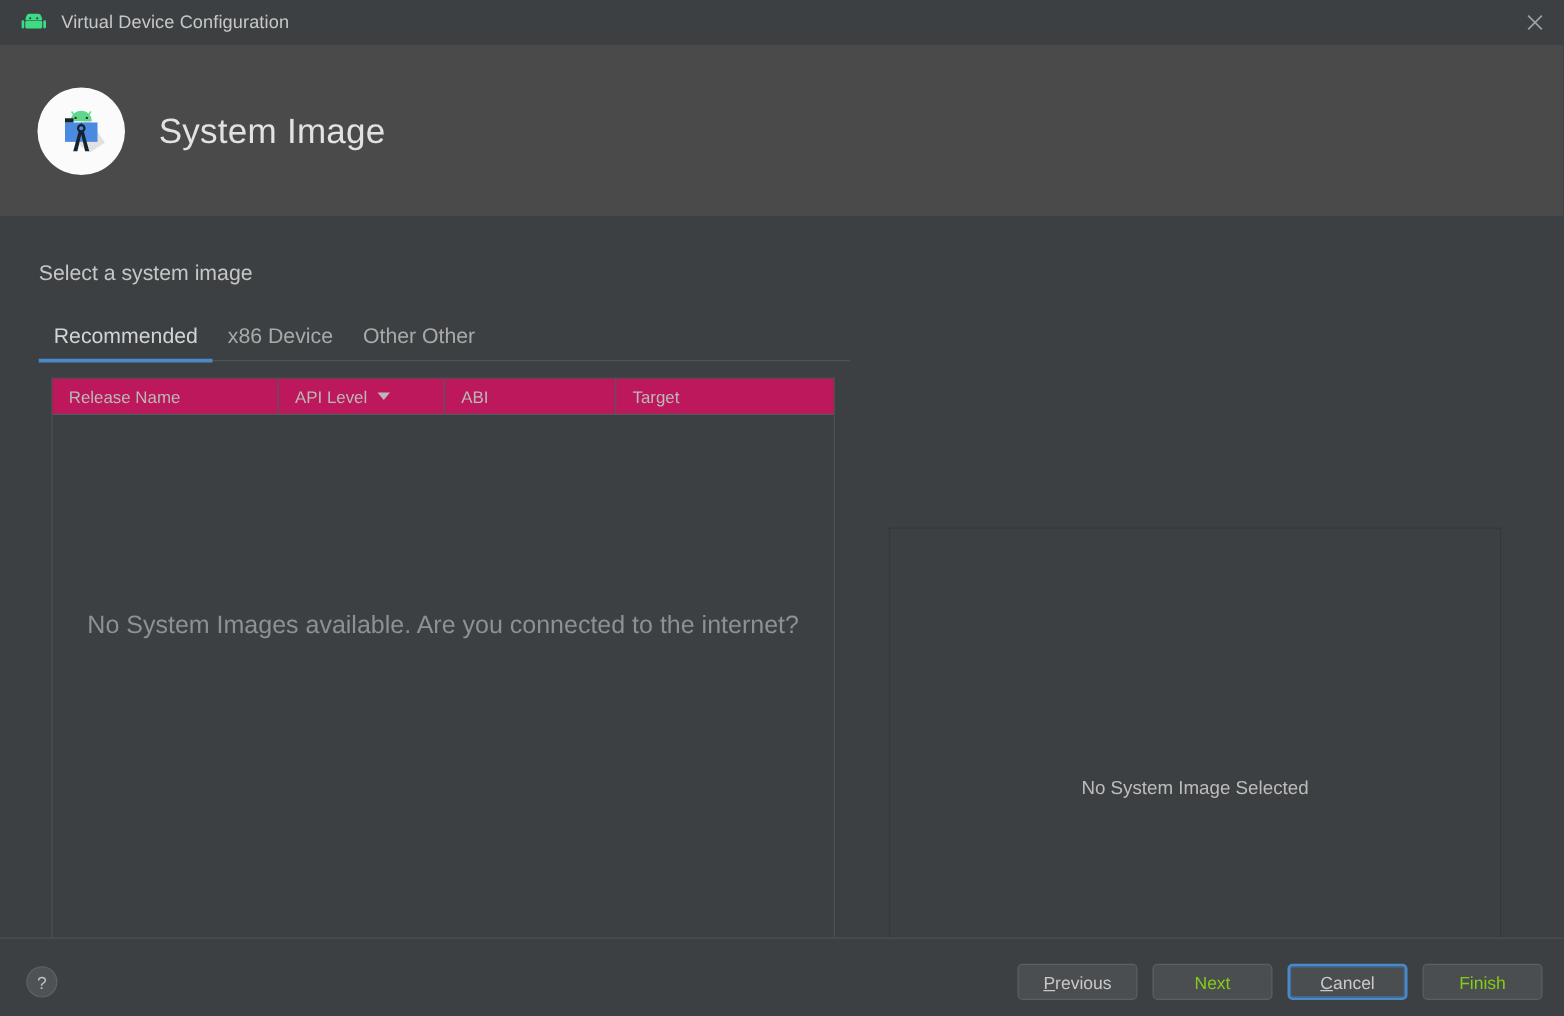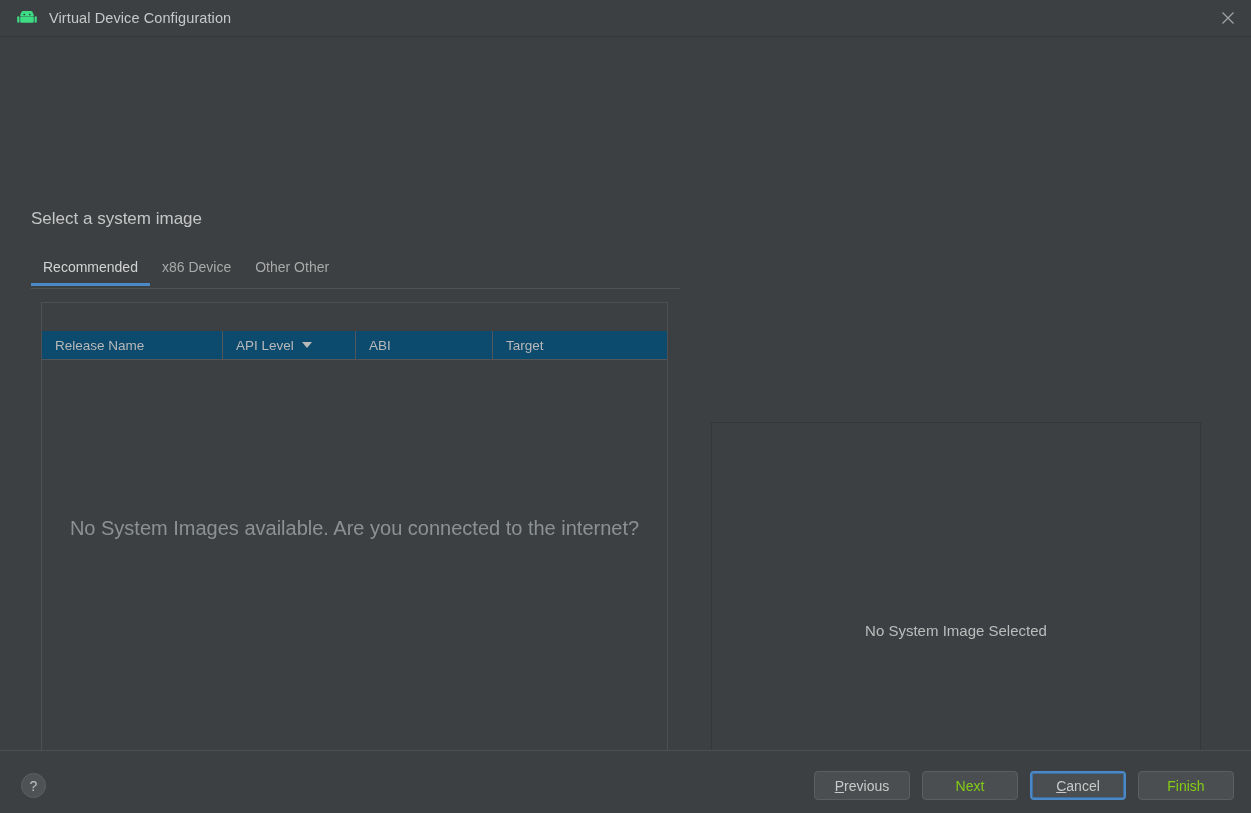--- a/index.html
+++ b/index.html
@@ -120,21 +120,21 @@
     left: 31px; top: 82px;
     width: 649px;
     height: 33px;
     border-bottom: 1px solid #4f5355;
     display: flex;
     align-items: flex-start;
   }
   .tab {
     position: relative;
     padding: 4px 12px 10px 12px;
-    font-size: 14px;
+    font-size: 17px;
     color: #a9a9a9;
     cursor: pointer;
     white-space: nowrap;
   }
   .tab.active { color: #d3d3d3; }
   .tab.active::after {
     content: "";
     position: absolute;
     left: 0; right: 0; bottom: -1px;
     height: 3px;
@@ -147,24 +147,23 @@
     left: 41px; top: 129px;
     width: 627px;
     height: 481px;
     border: 1px solid #4c5052;
     background: #3c4042;
     box-sizing: border-box;
   }
   .table-head {
     display: flex;
     height: 29px;
-    background: #0c4a6e;
+    background: #be185d;
     border-bottom: 1px solid #53575a;
     box-sizing: border-box;
-    margin-top: 28px;
   }
   .th {
     display: flex;
     align-items: center;
     font-size: 13.5px;
     color: #b9b9b9;
     padding-left: 13px;
     box-sizing: border-box;
     border-right: 1px solid #53575a;
     height: 100%;
@@ -299,20 +298,43 @@
     </div>
     <div class="titlebar-title">Virtual Device Configuration</div>
     <div class="titlebar-close">
       <svg width="14" height="14" viewBox="0 0 14 14">
         <line x1="1.5" y1="1.5" x2="12.5" y2="12.5" stroke="#c2c2c2" stroke-width="1.3"></line>
         <line x1="12.5" y1="1.5" x2="1.5" y2="12.5" stroke="#c2c2c2" stroke-width="1.3"></line>
       </svg>
     </div>
   </div>
 
+  <div class="header">
+    <div class="header-logo">
+      <svg width="50" height="50" viewBox="0 0 50 50">
+
+        <path d="M14 30 L30 14 L44 34 L32 42 Z" fill="#000" opacity="0.10"></path>
+
+        <path d="M16.5 17 A8.5 8.5 0 0 1 33.5 17 Z" fill="#5fd68a"></path>
+        <circle cx="20.5" cy="14.3" r="0.95" fill="#2b2f31"></circle>
+        <circle cx="29.5" cy="14.3" r="0.95" fill="#2b2f31"></circle>
+        <line x1="17.3" y1="9.2" x2="19.2" y2="12.1" stroke="#5fd68a" stroke-width="1.1"></line>
+        <line x1="32.7" y1="9.2" x2="30.8" y2="12.1" stroke="#5fd68a" stroke-width="1.1"></line>
+
+        <rect x="12" y="18" width="26" height="15.5" fill="#4b8bdf"></rect>
+
+        <path d="M25 17.5 L18.6 41 L21.9 41 L25 27.5 L28.1 41 L31.4 41 Z" fill="#16232e"></path>
+        <circle cx="25" cy="22.5" r="3.4" fill="#16232e"></circle>
+        <circle cx="25" cy="22.5" r="1.6" fill="#4b8bdf"></circle>
+
+        <path d="M12 18 L12 14.5 L18.8 14.5 L18.8 18 Z" fill="#16232e"></path>
+      </svg>
+    </div>
+    <div class="header-title">System Image</div>
+  </div>
 
   <div class="edge-strip"></div>
   <div class="content">
 
     <div class="section-title">Select a system image</div>
 
     <div class="tabs">
       <div class="tab active">
         <span>Recommended</span>
       </div>

